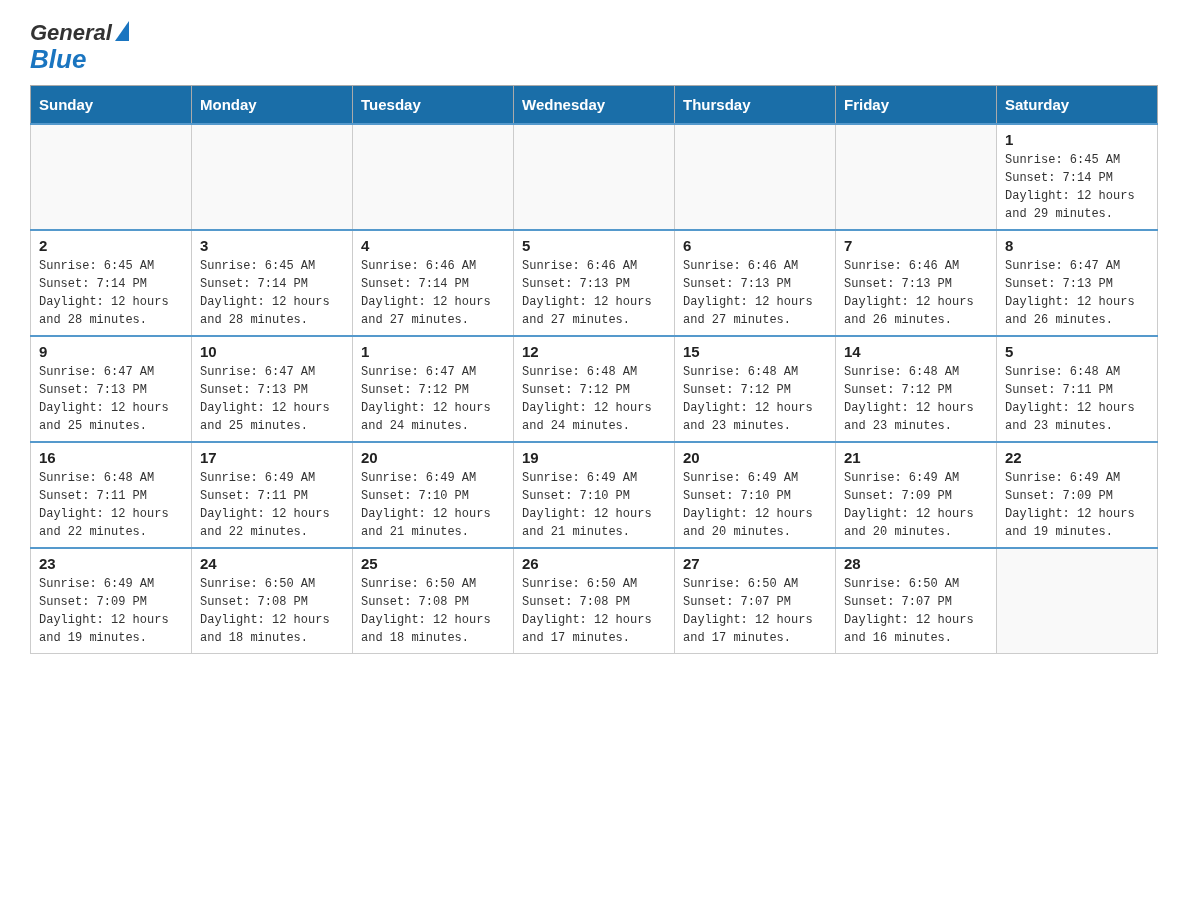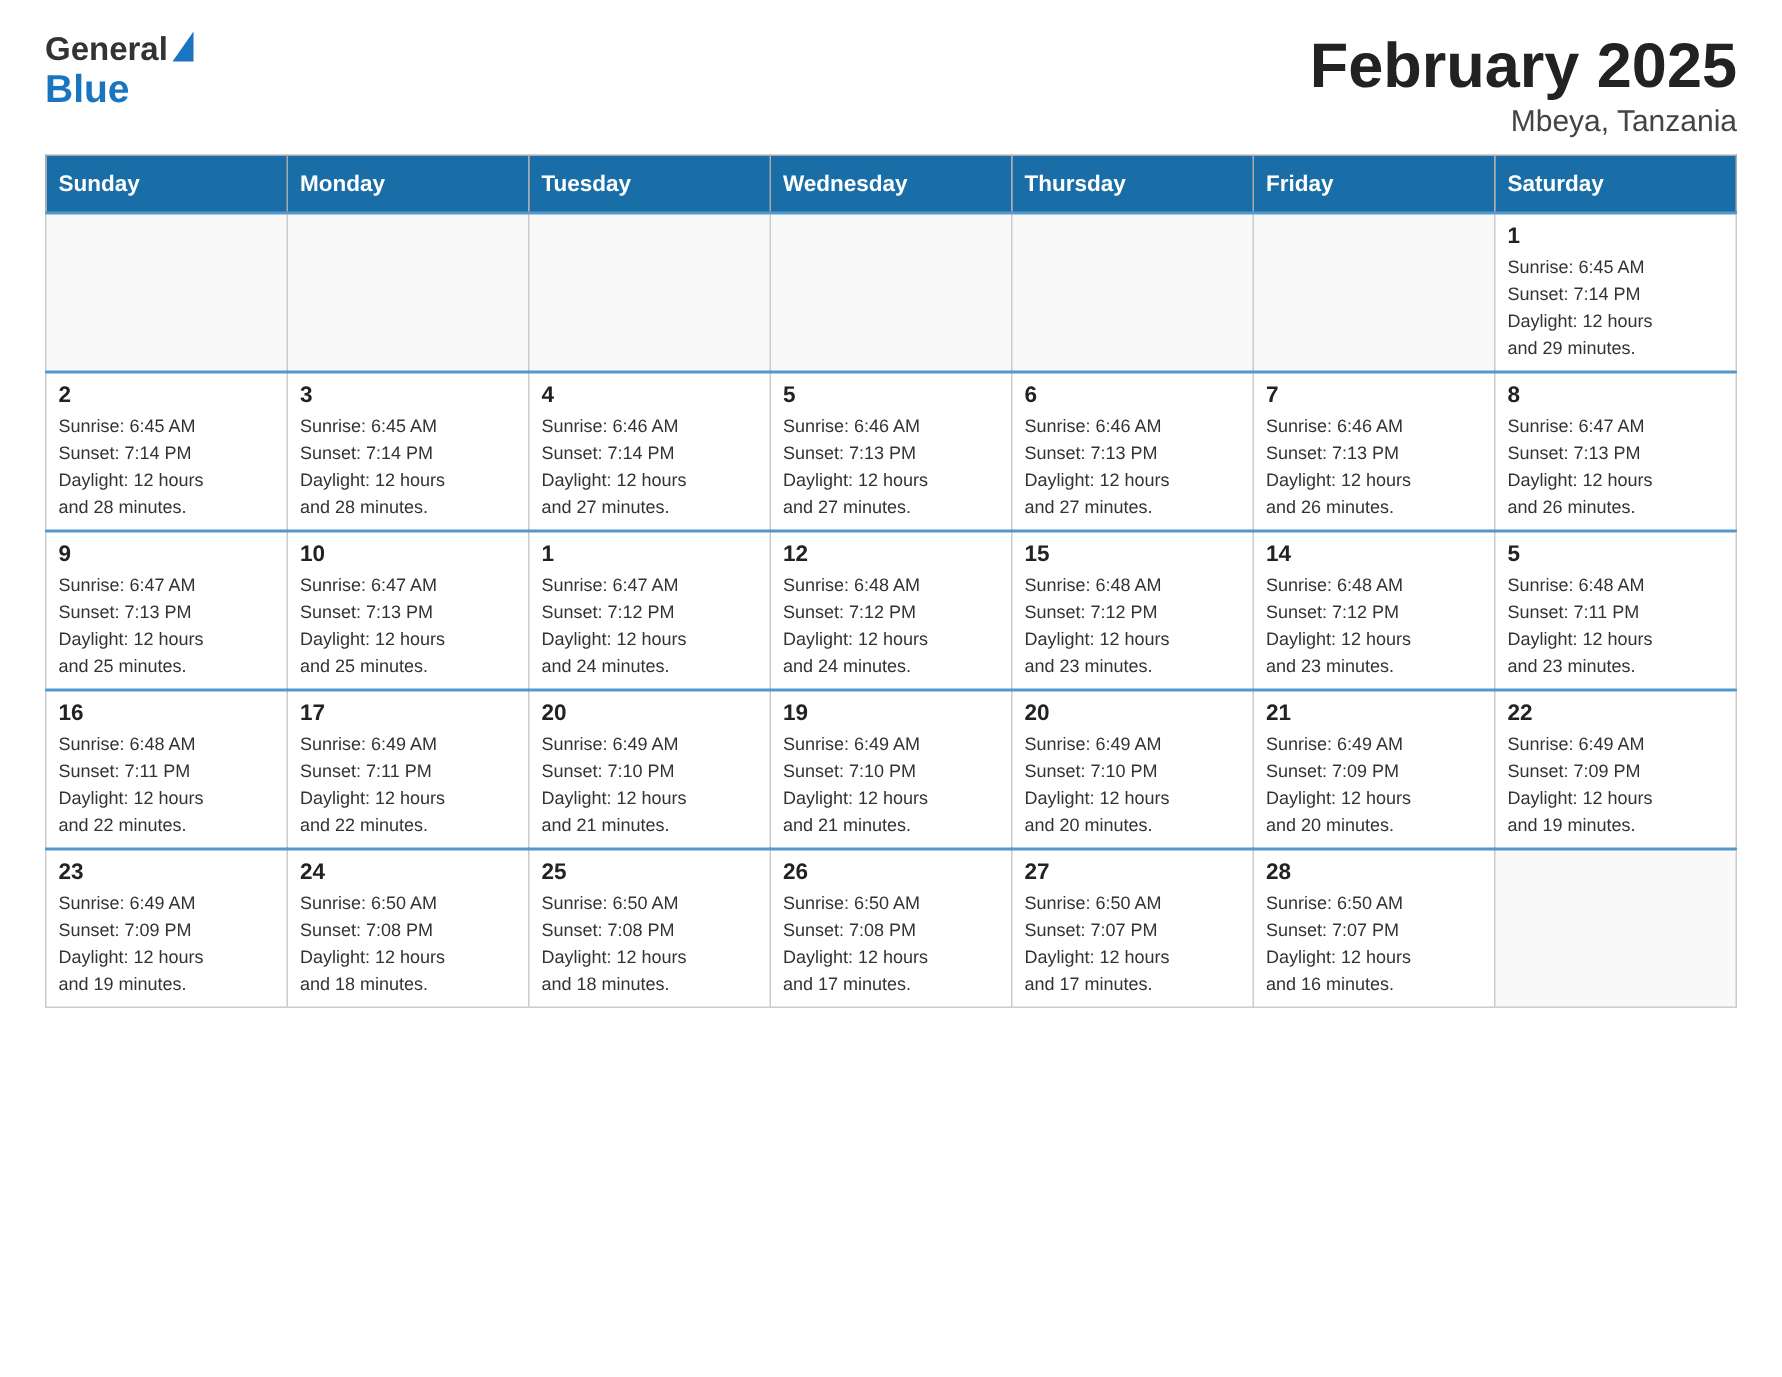--- a/index.html
+++ b/index.html
@@ -13,20 +13,21 @@
     #header {
       display: flex;
       justify-content: space-between;
       align-items: flex-start;
       margin-bottom: 10px;
     }
     #logo {
       display: flex;
       flex-direction: column;
       align-items: flex-start;
+      font-style: italic;
     }
     #title-section {
       text-align: right;
     }
     #month-year {
       font-size: 42px;
       font-weight: bold;
       color: #222;
     }
     #location {
@@ -68,20 +69,21 @@
       font-size: 15px;
       font-weight: bold;
       color: #222;
       display: block;
       margin-bottom: 3px;
     }
     .day-info {
       font-size: 12px;
       color: #333;
       line-height: 1.5;
+      font-family: Liberation Mono, monospace;
     }
     .empty-cell {
       background: #f9f9f9;
     }
     #logo-row {
       display: flex;
       align-items: center;
     }
     .logo-text-general {
       font-size: 22px;
@@ -111,24 +113,20 @@
 </head>
 <body>
 
 <div id="header">
   <div id="logo">
     <div id="logo-row">
       <span class="logo-text-general">General</span>
       <span class="logo-triangle-shape"></span>
     </div>
     <span class="logo-text-blue">Blue</span>
-  </div>
-  <div id="title-section">
-    <div id="month-year">February 2025</div>
-    <div id="location">Mbeya, Tanzania</div>
   </div>
 </div>
 
 <table>
   <thead>
     <tr>
     <th>Sunday</th>
         <th>Monday</th>
         <th>Tuesday</th>
         <th>Wednesday</th>

